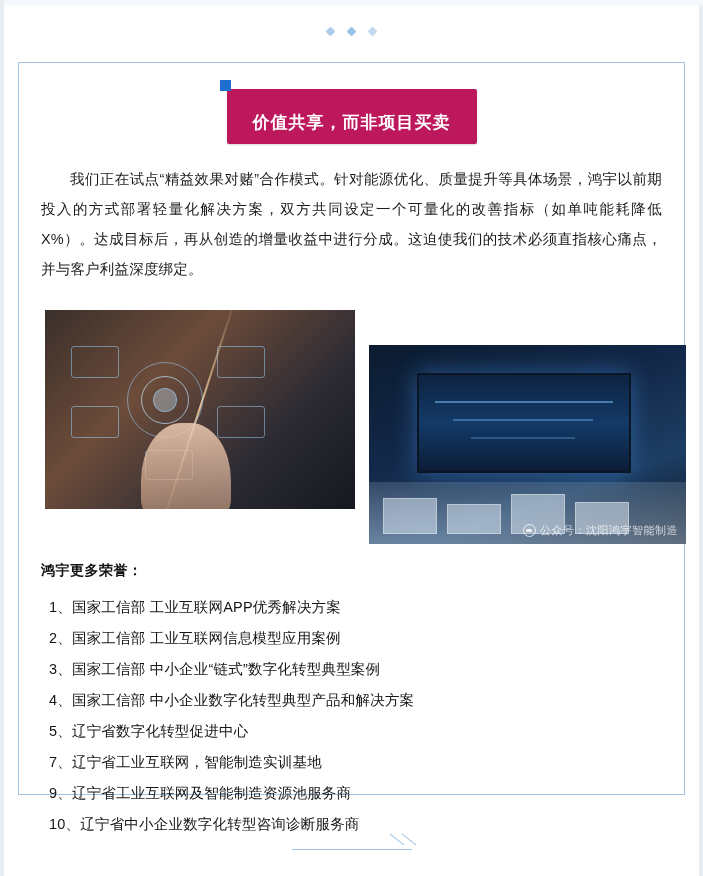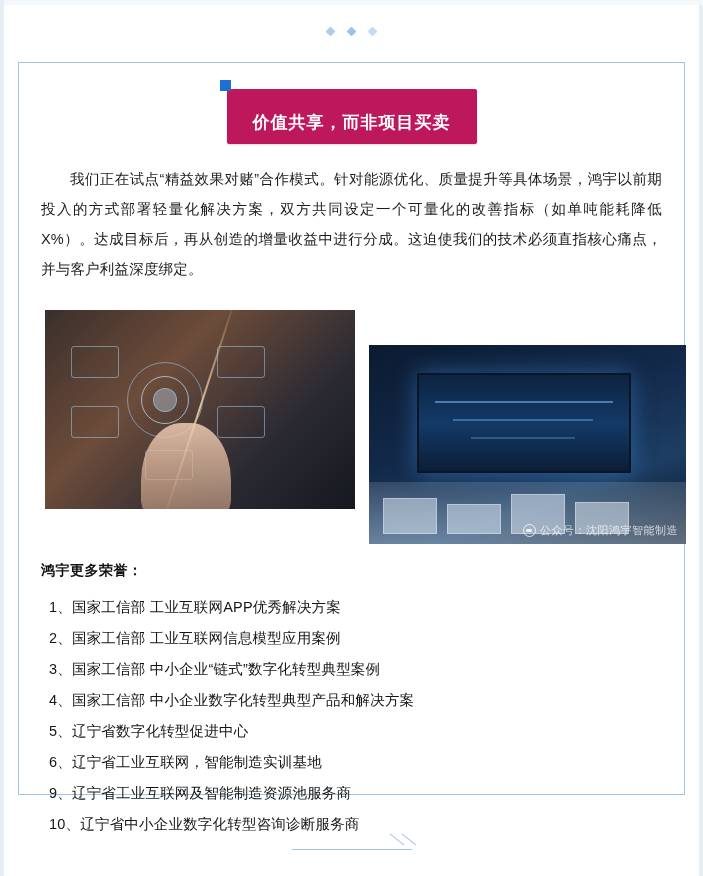--- a/index.html
+++ b/index.html
@@ -335,21 +335,21 @@
 
     </div>
 
     <div class="honors-title">鸿宇更多荣誉：</div>
 
     <div class="honor">1、国家工信部 工业互联网APP优秀解决方案</div>
     <div class="honor">2、国家工信部 工业互联网信息模型应用案例</div>
     <div class="honor">3、国家工信部 中小企业“链式”数字化转型典型案例</div>
     <div class="honor">4、国家工信部 中小企业数字化转型典型产品和解决方案</div>
     <div class="honor">5、辽宁省数字化转型促进中心</div>
-    <div class="honor">6、辽宁省工业互联网，智能制造实训基地</div>
+    <div class="honor">7、辽宁省工业互联网，智能制造实训基地</div>
     <div class="honor">9、辽宁省工业互联网及智能制造资源池服务商</div>
     <div class="honor">10、辽宁省中小企业数字化转型咨询诊断服务商</div>
 
   </div>
 
   <div class="end-wrap">
     <div class="end-line"></div>
     <div class="end-slash"></div>
     <div class="end-slash2"></div>
   </div>

